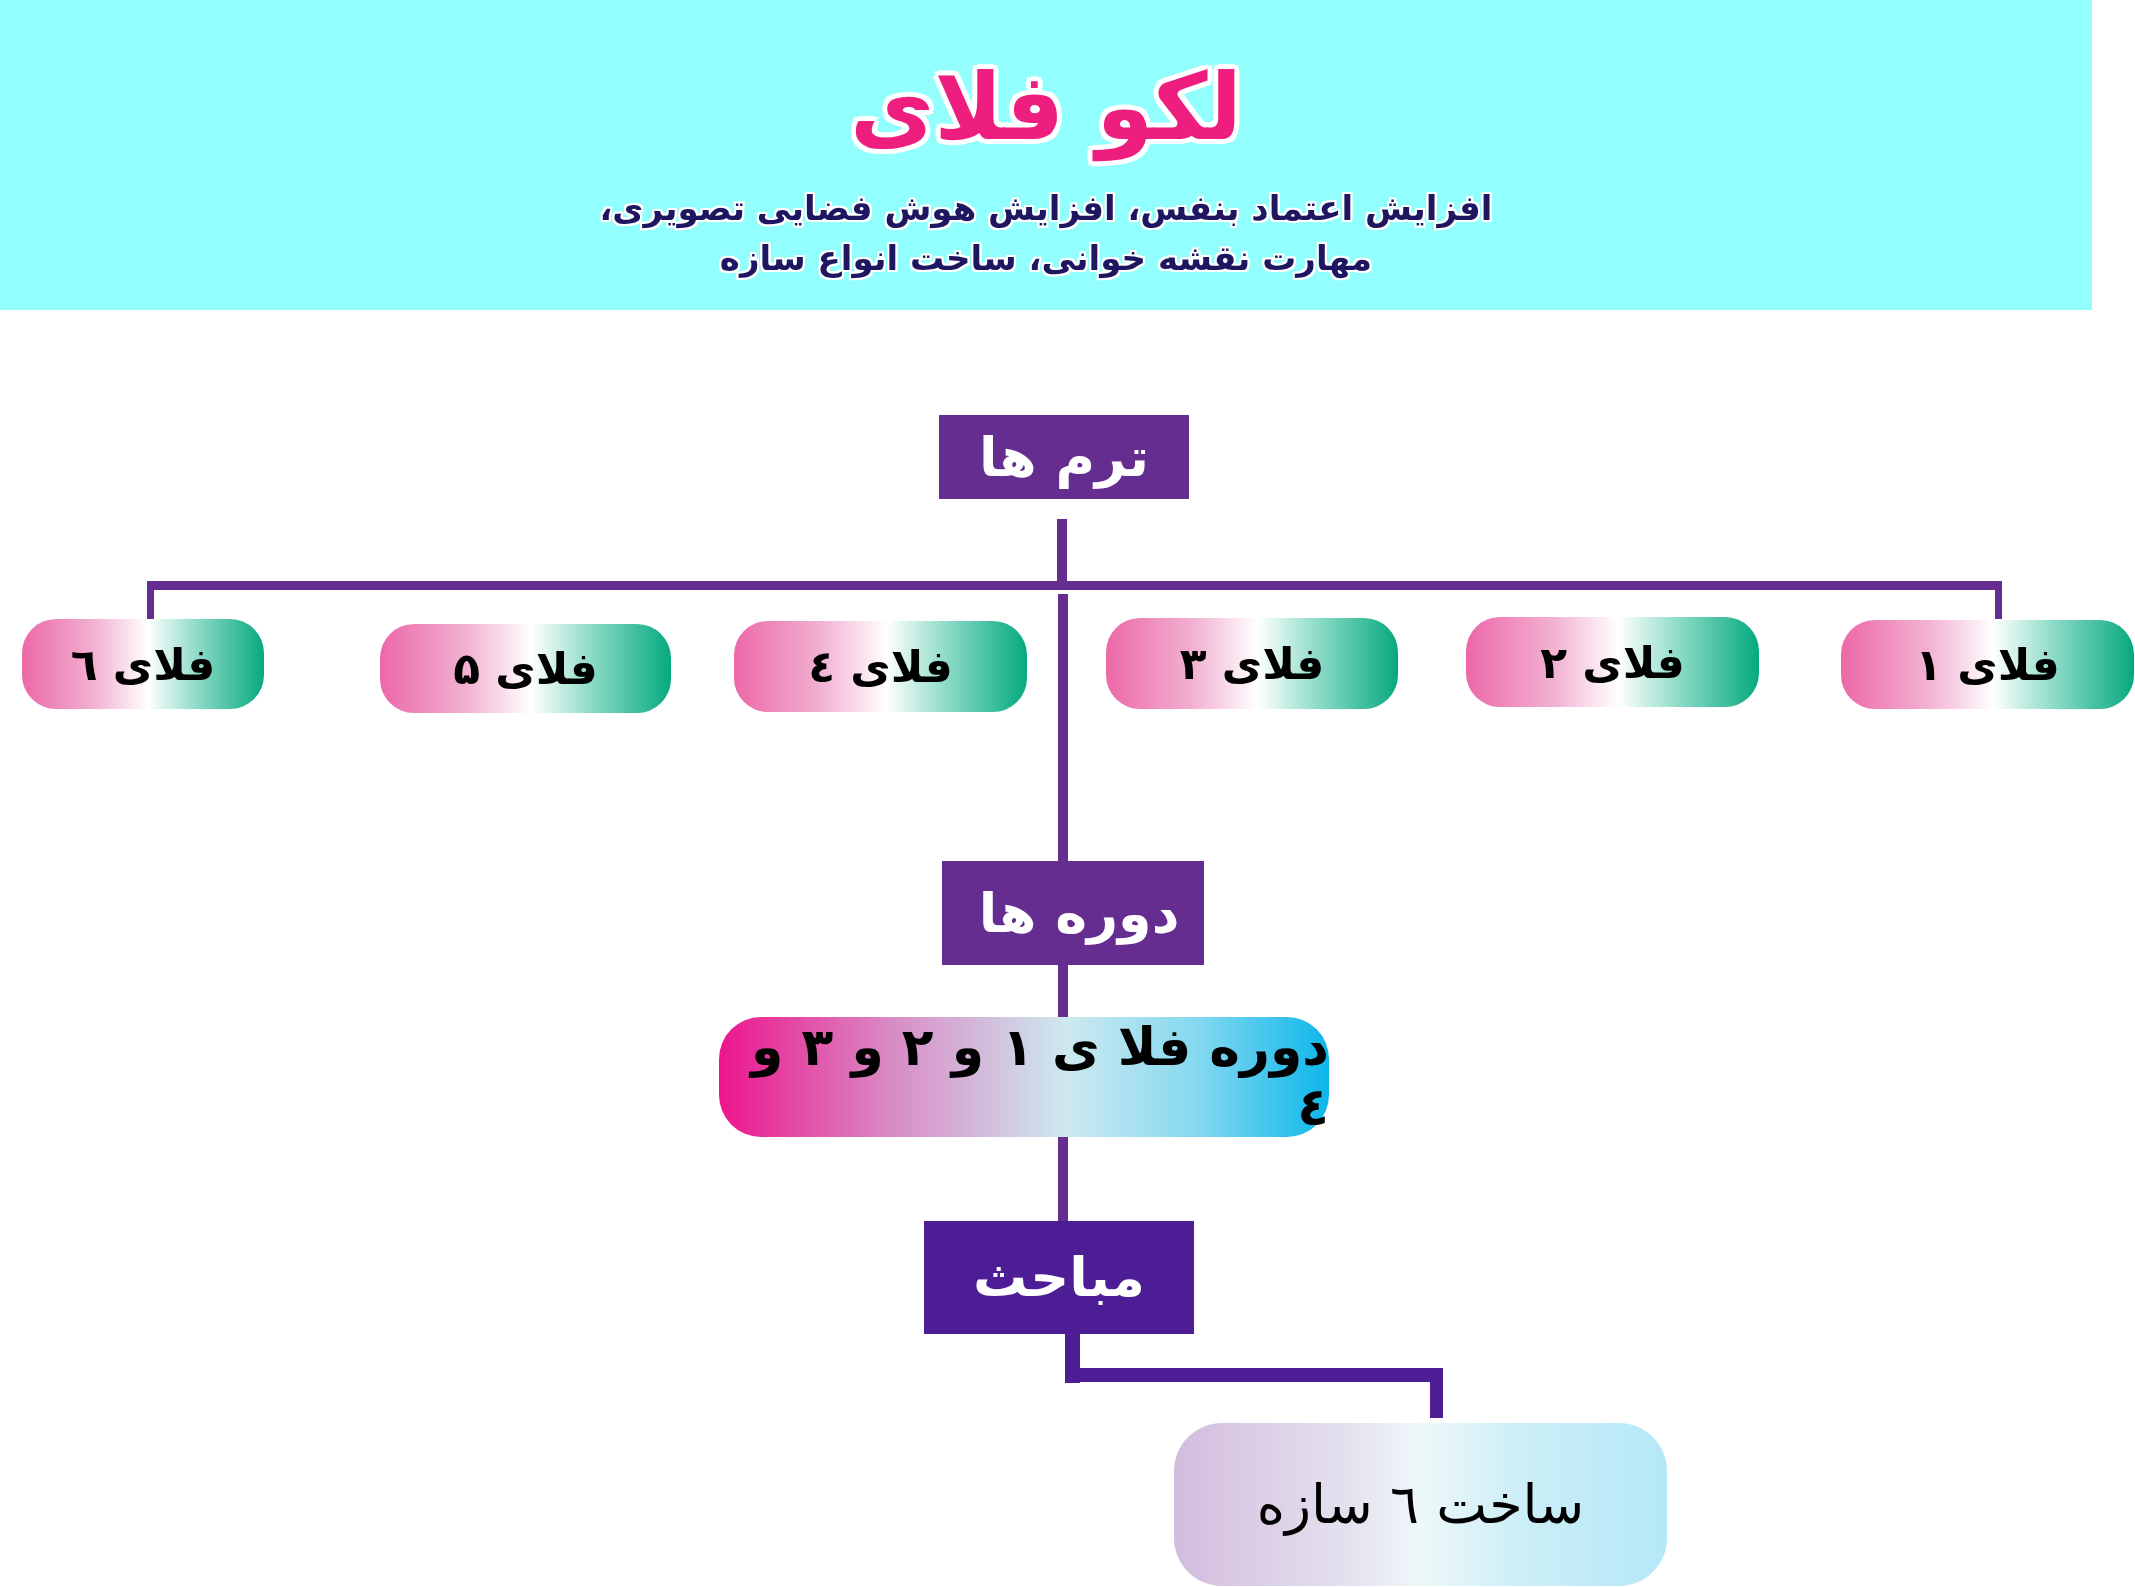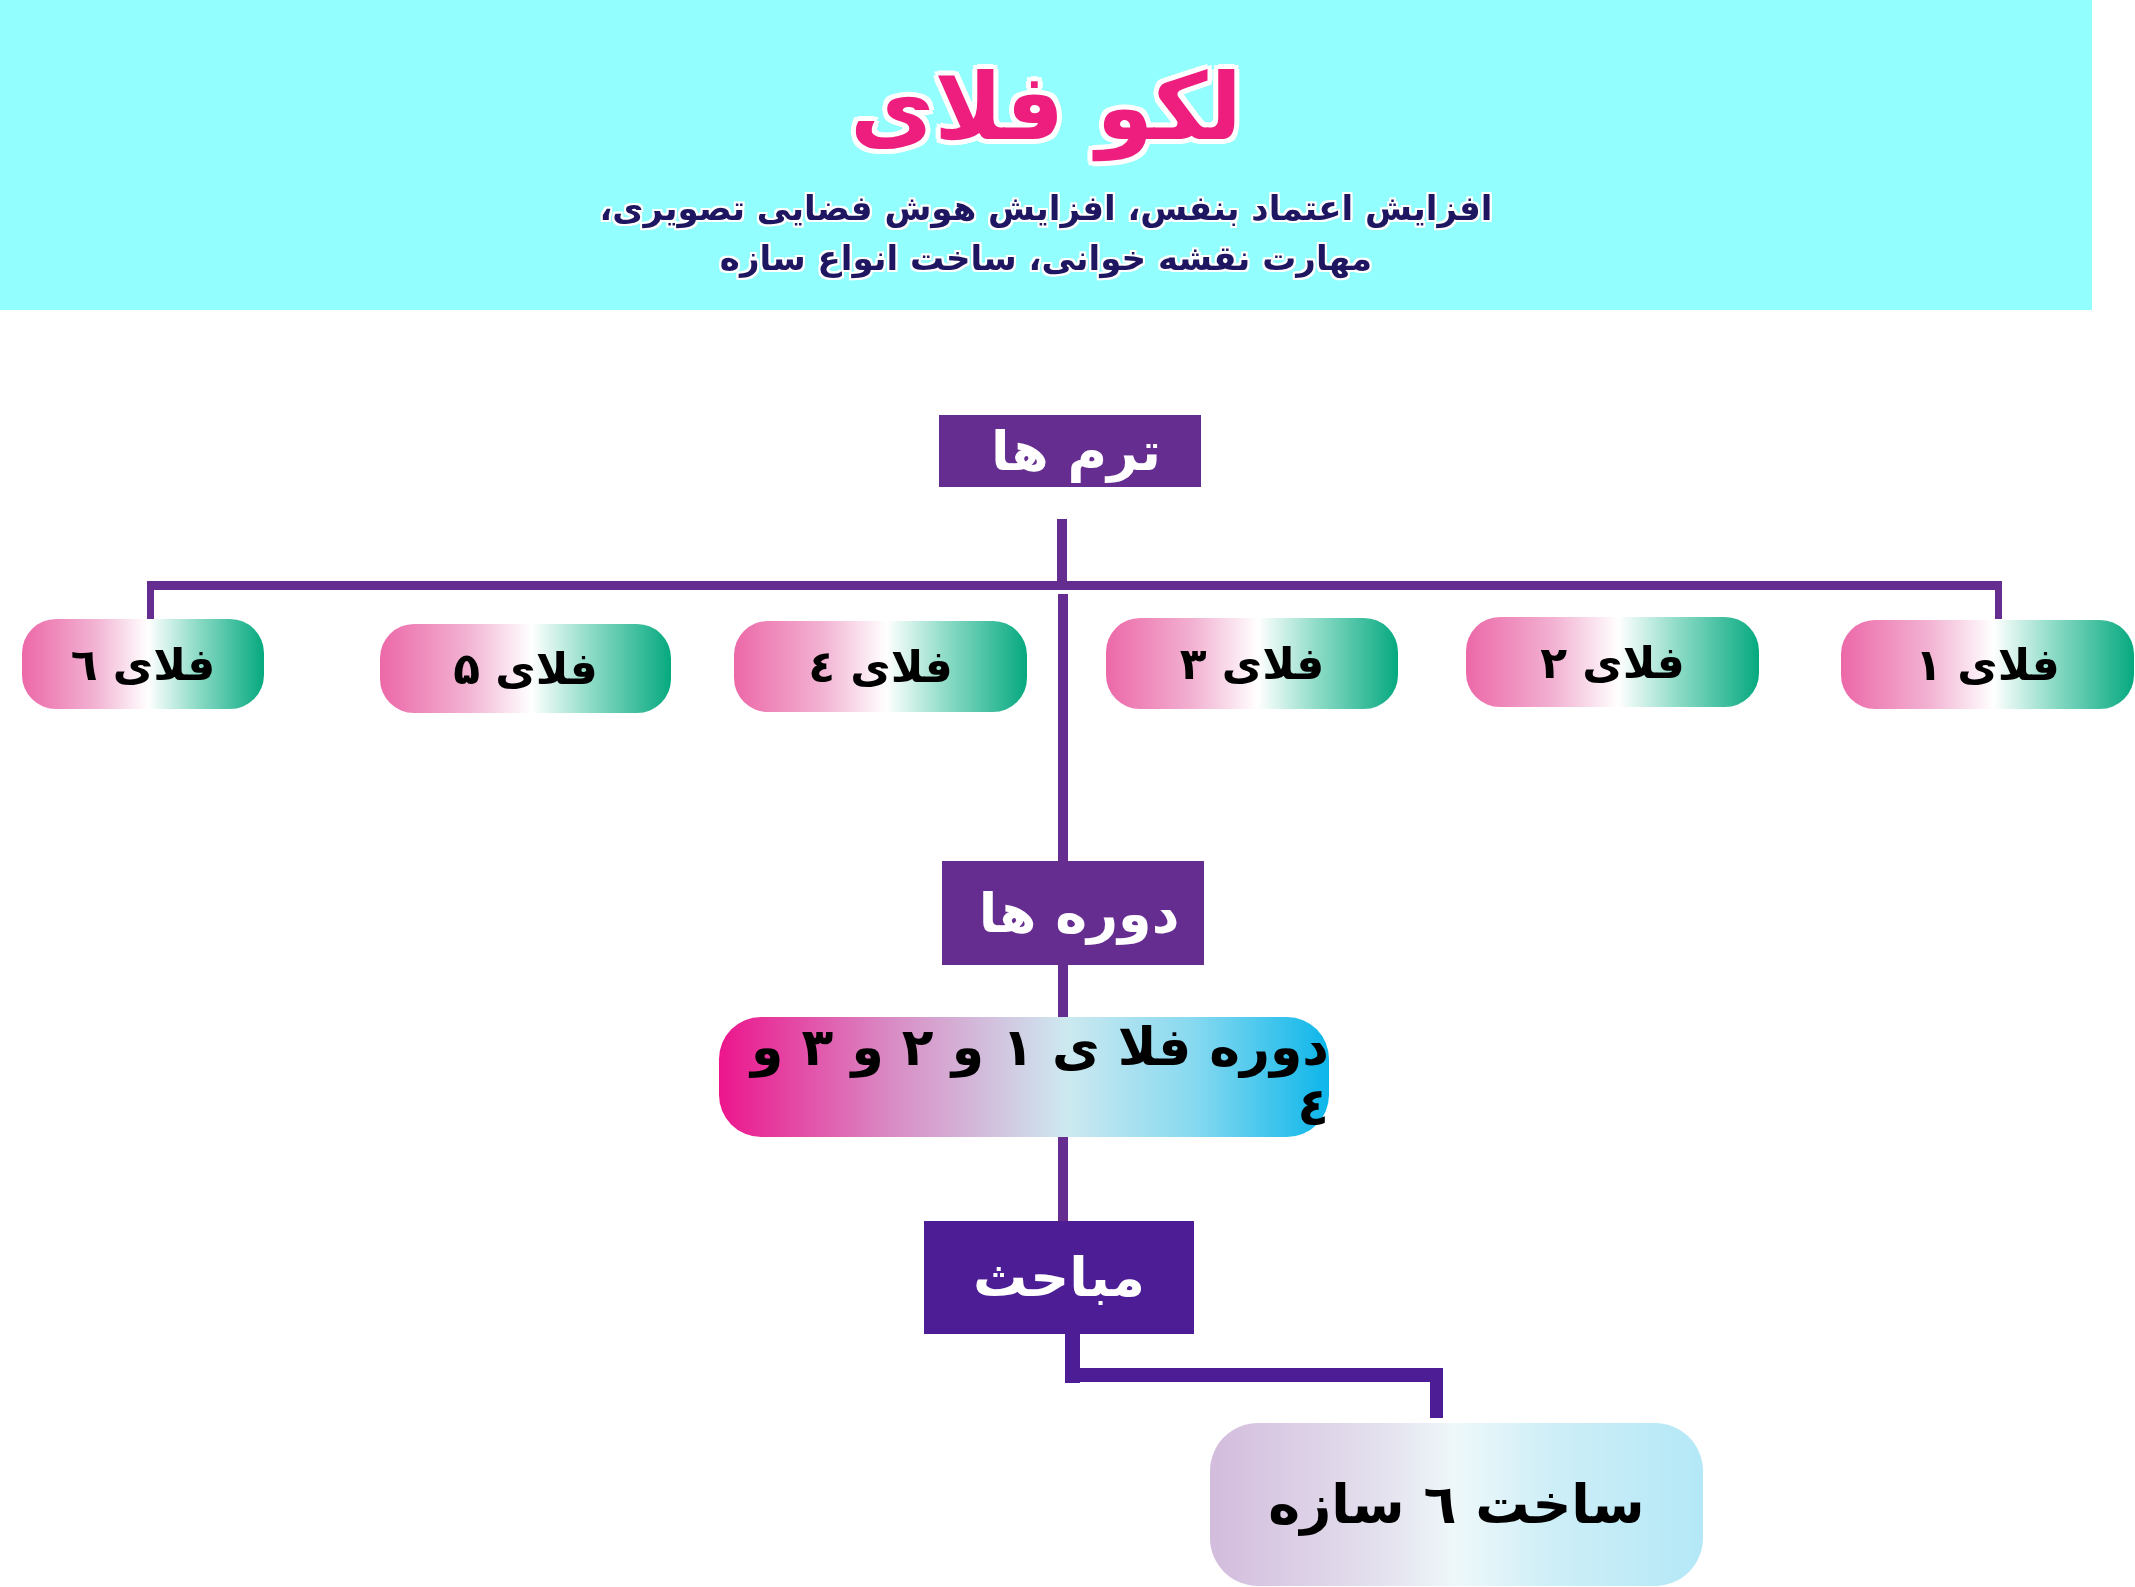--- a/index.html
+++ b/index.html
@@ -45,24 +45,23 @@
     background: linear-gradient(to right, #EC68A8 0%, #F2B2D2 30%, #FFFFFF 52%, #8FDCC8 72%, #06A97F 100%);
   }
   .course {
     display: flex; align-items: center; justify-content: center;
     border-radius: 42px; color: #000; font-weight: bold; font-size: 52px;
     direction: rtl;
     background: linear-gradient(to right, #EC158C 0%, #D98AC4 28%, #CDE9F0 57%, #86D9F0 78%, #0DB6EA 100%);
   }
   .topic {
     display: flex; align-items: center; justify-content: center;
-    border-radius: 48px; color: #000; font-weight: bold; font-size: 54px;
+    border-radius: 48px; color: #000; font-weight: normal; font-size: 54px;
     direction: rtl;
     background: linear-gradient(to right, #D3BCDD 0%, #E4E1EE 35%, #EEF8FA 50%, #CDEEF7 70%, #B4E8F7 100%);
-    margin-left: 36px;
   }
 </style>
 </head>
 <body>
 
 <div class="abs banner"></div>
 <div class="abs title">لکو فلای</div>
 <div class="abs subtitle sub1">افزایش اعتماد بنفس، افزایش هوش فضایی تصویری،</div>
 <div class="abs subtitle sub2">مهارت نقشه خوانی، ساخت انواع سازه</div>
 
@@ -71,21 +70,21 @@
 <div class="abs purple" style="left:147px; top:588px; width:7px; height:31px;"></div>
 <div class="abs purple" style="left:1995px; top:588px; width:7px; height:31px;"></div>
 <div class="abs purple" style="left:1058px; top:594px; width:10px; height:268px;"></div>
 <div class="abs purple" style="left:1058px; top:965px; width:10px; height:53px;"></div>
 <div class="abs purple" style="left:1058px; top:1137px; width:10px; height:84px;"></div>
 
 <div class="abs blue" style="left:1065px; top:1334px; width:15px; height:49px;"></div>
 <div class="abs blue" style="left:1065px; top:1368px; width:378px; height:14px;"></div>
 <div class="abs blue" style="left:1430px; top:1368px; width:13px; height:50px;"></div>
 
-<div class="abs hdr-box purple" style="left:939px; top:415px; width:250px; height:72px;padding-left:12px;">
+<div class="abs hdr-box purple" style="left:939px; top:415px; width:250px; height:84px;">
   <span>ترم ها</span>
 </div>
 
 <div class="abs pill" style="left:1841px; top:620px; width:293px; height:89px;">
   <span>فلای ۱</span>
 </div>
 <div class="abs pill" style="left:1466px; top:617px; width:293px; height:90px;">
   <span>فلای ۲</span>
 </div>
 <div class="abs pill" style="left:1106px; top:618px; width:292px; height:91px;">

